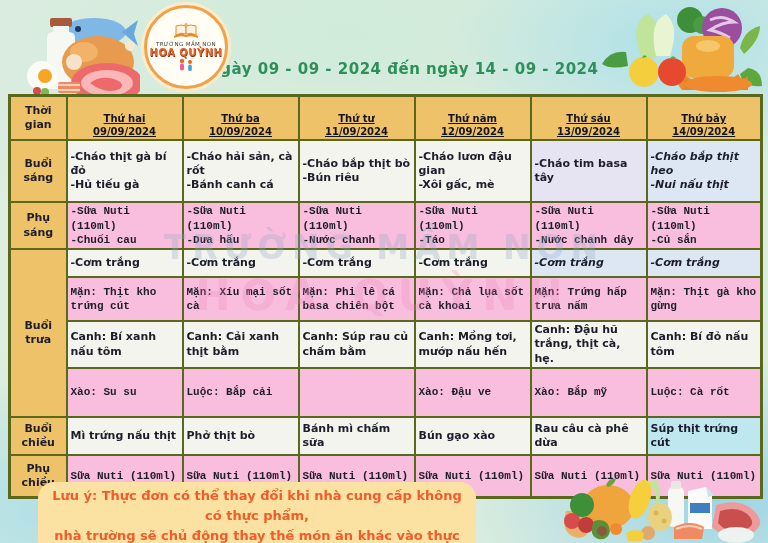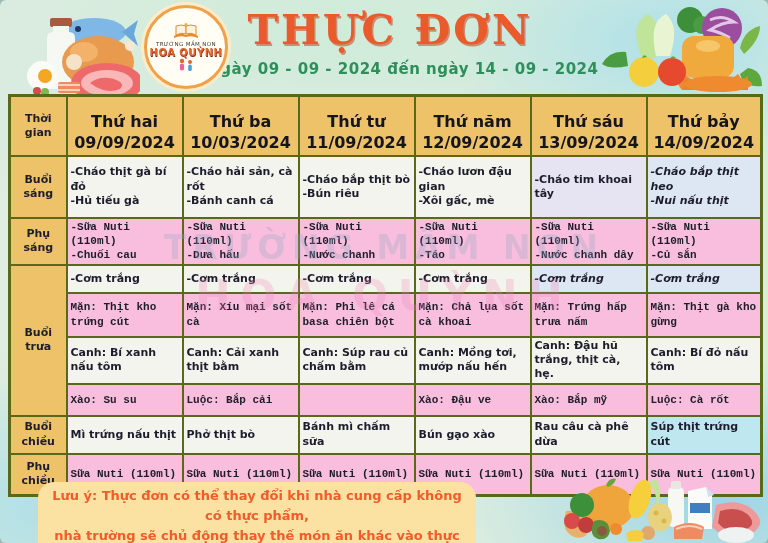--- a/index.html
+++ b/index.html
@@ -6,21 +6,20 @@
   .stage{
     position:relative; width:768px; height:543px; overflow:hidden; margin:0 auto;
     font-family:"DejaVu Sans", sans-serif;
     background:
       radial-gradient(ellipse 320px 180px at 88% 8%, rgba(150,218,238,.65), transparent 70%),
       radial-gradient(ellipse 360px 200px at 94% 92%, rgba(135,205,232,.75), transparent 70%),
       radial-gradient(ellipse 330px 190px at 6% 94%, rgba(150,215,235,.6), transparent 70%),
       radial-gradient(ellipse 420px 160px at 45% 6%, rgba(205,235,215,.8), transparent 75%),
       radial-gradient(ellipse 500px 260px at 40% 50%, rgba(250,246,230,.85), transparent 80%),
       #d9ecdf;
-    border-radius: 6px;
   }
   
   .title{
     position:absolute; left:240px; top:6px; width:300px; text-align:center;
     font-family:"DejaVu Serif", serif; font-weight:bold; font-size:41px;
     color:#ea5a2b; letter-spacing:3px; text-shadow:1.5px 1.5px 0 rgba(196,67,29,.55);
   }
   .subtitle{
     position:absolute; left:180px; top:60px; width:420px; text-align:center;
     font-weight:bold; font-size:15px; color:#2d8f5a; letter-spacing:.5px;
@@ -44,25 +43,25 @@
     border:2px solid #5a681c; padding:1px 3px; vertical-align:middle;
     font-weight:bold; color:#1d1d2c; font-size:11px; line-height:1.3; white-space:pre-line;
     overflow:hidden;
   }
   .c-gold{background:#edc269;}
   .c-white{background:#f3f4ed;}
   .c-pink{background:#f9bedd;font-family:Liberation Mono, monospace;}
   .tint-lav{background:#e6e4f2;}
   .tint-blue{background:#dde7f4;font-style:italic;}
   .tint-cyan{background:#bfe7f0;}
-  .day-header div{font-size:16px; color:#15151f;}
+  .day-header div{font-size:10px; color:#15151f;text-decoration:underline;}
   .row-label{font-size:12.5px; color:#1a1a24;}
   tr.h-head{height:40px;} tr.h-r0{height:62px;} tr.h-r1{height:46px;}
   tr.h-r2a{height:28px;} tr.h-r2b{height:44px;} tr.h-r2c{height:44px;}
-  tr.h-r2d{height:32px;} tr.h-r3{height:38px;} tr.h-r4{height:42px;}
+  tr.h-r2d{height:49px;} tr.h-r3{height:38px;} tr.h-r4{height:42px;}
   
   .watermark{position:absolute; left:0; right:0; top:228px; text-align:center; pointer-events:none; z-index:4;}
   .wm1{font-size:33px; font-weight:bold; color:rgba(150,168,200,.30); letter-spacing:6px;}
   .wm2{font-size:42px; font-weight:bold; color:rgba(238,130,185,.26); letter-spacing:10px; margin-top:4px;}
   
   .note{
     position:absolute; left:38px; top:482px; width:438px; min-height:52px; z-index:2;
     background:#fbe2a2; border-radius:16px; display:flex; align-items:center; justify-content:center;
     padding:4px 14px; box-sizing:border-box; text-align:center;
     font-weight:bold; font-size:13px; line-height:1.55; color:#f25c2a; white-space:pre-line;
@@ -106,21 +105,20 @@
     <div class="logo-school">TRƯỜNG MẦM NON</div>
     <div class="logo-name">HOA QUỲNH</div>
     <svg width="22" height="14" viewBox="0 0 22 14">
       <circle cx="7" cy="3" r="2.2" fill="#e8632e"></circle>
         <rect x="5" y="5.5" width="4" height="7" rx="1.8" fill="#ef5da0"></rect>
       <circle cx="15" cy="4" r="2" fill="#e8632e"></circle>
         <rect x="13.2" y="6.5" width="3.6" height="6.5" rx="1.6" fill="#4aa3e0"></rect>
     </svg>
   </div>
 
-  <div class="title">THỰC ĐƠN</div>
   <div class="subtitle">Từ  ngày  09 - 09 - 2024  đến ngày 14 - 09 - 2024</div>
 
   <svg class="art" style="right:6px; top:6px;" width="164" height="86" viewBox="0 0 164 86">
     <circle cx="92" cy="14" r="13" fill="#3e8f3a"></circle>
     <circle cx="104" cy="19" r="9" fill="#4a9c42"></circle>
     <circle cx="124" cy="22" r="20" fill="#9b4d9e"></circle>
     <path d="M112 14 q12 -6 24 2 q-12 0 -24 8 q10 2 20 8" stroke="#e3c7e8" stroke-width="3" fill="none"></path>
     <path d="M30 60 q-18 4 -26 -2 q8 -14 24 -12z" fill="#4a9c42"></path>
     <path d="M44 52 q-14 -34 6 -44 q16 10 8 44z" fill="#bfe49a"></path>
     <path d="M58 50 q-8 -34 10 -42 q14 12 4 42z" fill="#e9f5d2"></path>
@@ -149,42 +147,42 @@
         <col style="width:116px">
         <col style="width:115px">
     </colgroup>
     <tbody>
         <tr class="h-head">
       <th class="c-gold row-label">Thời
 gian</th>
       <th class="c-gold day-header">
         <div>Thứ hai</div><div>09/09/2024</div></th>
       <th class="c-gold day-header">
-        <div>Thứ ba</div><div>10/03/2024</div></th>
+        <div>Thứ ba</div><div>10/09/2024</div></th>
       <th class="c-gold day-header">
         <div>Thứ tư</div><div>11/09/2024</div></th>
       <th class="c-gold day-header">
         <div>Thứ năm</div><div>12/09/2024</div></th>
       <th class="c-gold day-header">
         <div>Thứ sáu</div><div>13/09/2024</div></th>
       <th class="c-gold day-header">
         <div>Thứ bảy</div><div>14/09/2024</div></th>
     </tr>
     <tr class="h-r0">
       <th class="c-gold row-label">Buổi
 sáng</th>
       <td class="c-white">-Cháo thịt gà bí đỏ
 -Hủ tiếu gà</td>
       <td class="c-white">-Cháo hải sản, cà rốt
 -Bánh canh cá</td>
       <td class="c-white">-Cháo bắp thịt bò
 -Bún riêu</td>
       <td class="c-white">-Cháo lươn đậu gian
 -Xôi gấc, mè</td>
-      <td class="tint-lav">-Cháo tim khoai tây</td>
+      <td class="tint-lav">-Cháo tim basa tây</td>
       <td class="tint-blue">-Cháo bắp thịt heo
 -Nui nấu thịt</td>
     </tr>
     <tr class="h-r1">
       <th class="c-gold row-label">Phụ
 sáng</th>
       <td class="c-pink">-Sữa Nuti (110ml)
 -Chuối cau</td>
       <td class="c-pink">-Sữa Nuti (110ml)
 -Dưa hấu</td>

